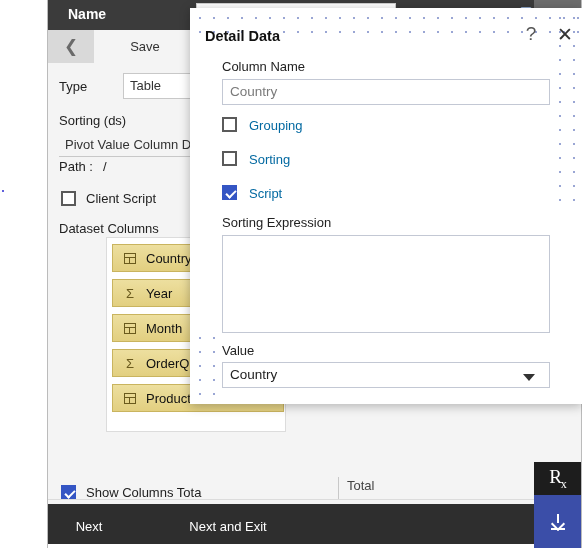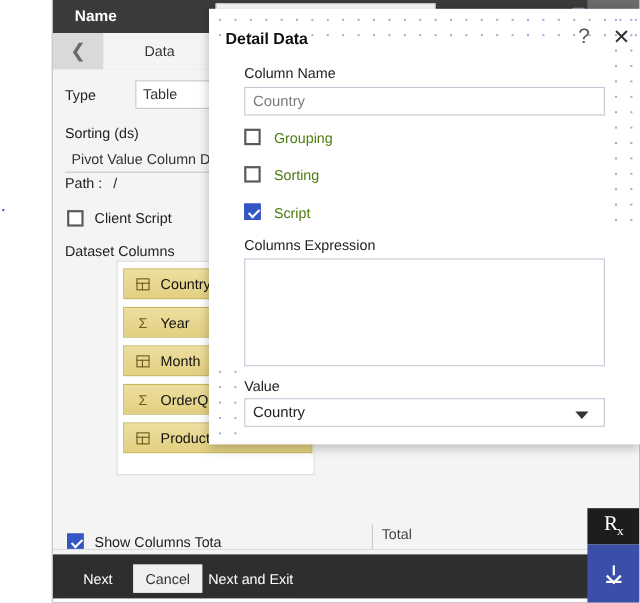--- a/index.html
+++ b/index.html
@@ -174,21 +174,21 @@
     display:flex;align-items:center;justify-content:center;
     font-size:19px;color:#333;cursor:pointer;
   }
   .dlg-label{position:absolute;font-size:13px;color:#222;}
   .dlg-input{
     position:absolute;left:32px;width:328px;height:26px;box-sizing:border-box;
     background:#ffffff;border:1px solid #c3c8d4;font-size:13.5px;color:#7a7a7a;
     padding:4px 7px;
   }
   .dlg-check-row{position:absolute;left:32px;height:18px;}
-  .dlg-check-row .lbl{position:absolute;left:27px;top:1px;font-size:13px;color:#4d7c0f;}
+  .dlg-check-row .lbl{position:absolute;left:27px;top:1px;font-size:13px;color:#0369a1;}
   #script-area{
     position:absolute;left:32px;top:227px;width:328px;height:98px;box-sizing:border-box;
     background:#ffffff;border:1px solid #c3c8d4;
   }
   #value-select{
     position:absolute;left:32px;top:354px;width:328px;height:26px;box-sizing:border-box;
     background:#ffffff;border:1px solid #c3c8d4;font-size:13.5px;color:#222;padding:4px 7px;
   }
   #value-caret{
     position:absolute;right:14px;top:11px;width:0;height:0;
@@ -217,21 +217,21 @@
     <div class="lbl">Name</div>
     <div id="name-field">Pivot V</div>
     <div id="top-bar-icon-a"></div>
     <div id="top-bar-icon-b"></div>
     <div id="top-bar-right"></div>
   </div>
 
   <div id="tab-strip">
     <div id="back-chevron">❮</div>
     <div class="tab active" style="left:46px;width:102px;">
-      <span>Data</span>
+      <span>Save</span>
     </div>
     <div class="tab inactive" style="left:148px;width:96px;">
       <span>Fo</span>
     </div>
   </div>
 
   <div id="panel-body">
 
     <div class="field-label" style="left:11px;top:16px;">Type</div>
     <div class="text-input" style="left:75px;top:10px;width:165px;height:26px;">Table</div>
@@ -284,23 +284,20 @@
 
   <div id="total-row">
     <span class="txt">Total</span>
     <span class="caret"></span>
   </div>
 
   <div id="footer-dark">
     <div class="footer-btn dark" style="left:10px;width:62px;">
       <span>Next</span>
     </div>
-    <div class="footer-btn light" style="left:73px;width:63px;">
-      <span>Cancel</span>
-    </div>
     <div class="footer-btn dark" style="left:140px;width:80px;">
       <span>Next and Exit</span>
     </div>
   </div>
   <div id="footer-baseline"></div>
 
   <div id="right-rail-top">
     <span id="rx-glyph"><span>R</span><sub>x</sub></span>
   </div>
   <div id="right-rail-blue">
@@ -332,21 +329,21 @@
   <div class="dlg-check-row" style="top:143px;">
     <span class="checkbox-box" style="left:0;top:0;"></span>
     <span class="lbl">Sorting</span>
   </div>
 
   <div class="dlg-check-row" style="top:177px;">
     <span class="checkbox-box checked" style="left:0;top:0;"></span>
     <span class="lbl">Script</span>
   </div>
 
-  <div class="dlg-label" style="left:32px;top:207px;">Columns Expression</div>
+  <div class="dlg-label" style="left:32px;top:207px;">Sorting Expression</div>
   <div id="script-area"></div>
 
   <div class="dlg-label" style="left:32px;top:335px;">Value</div>
   <div id="value-select">
     <span>Country</span>
     <span id="value-caret"></span>
   </div>
 
   <div class="round-btn" id="ok-btn">
     <span id="ok-check"></span>

